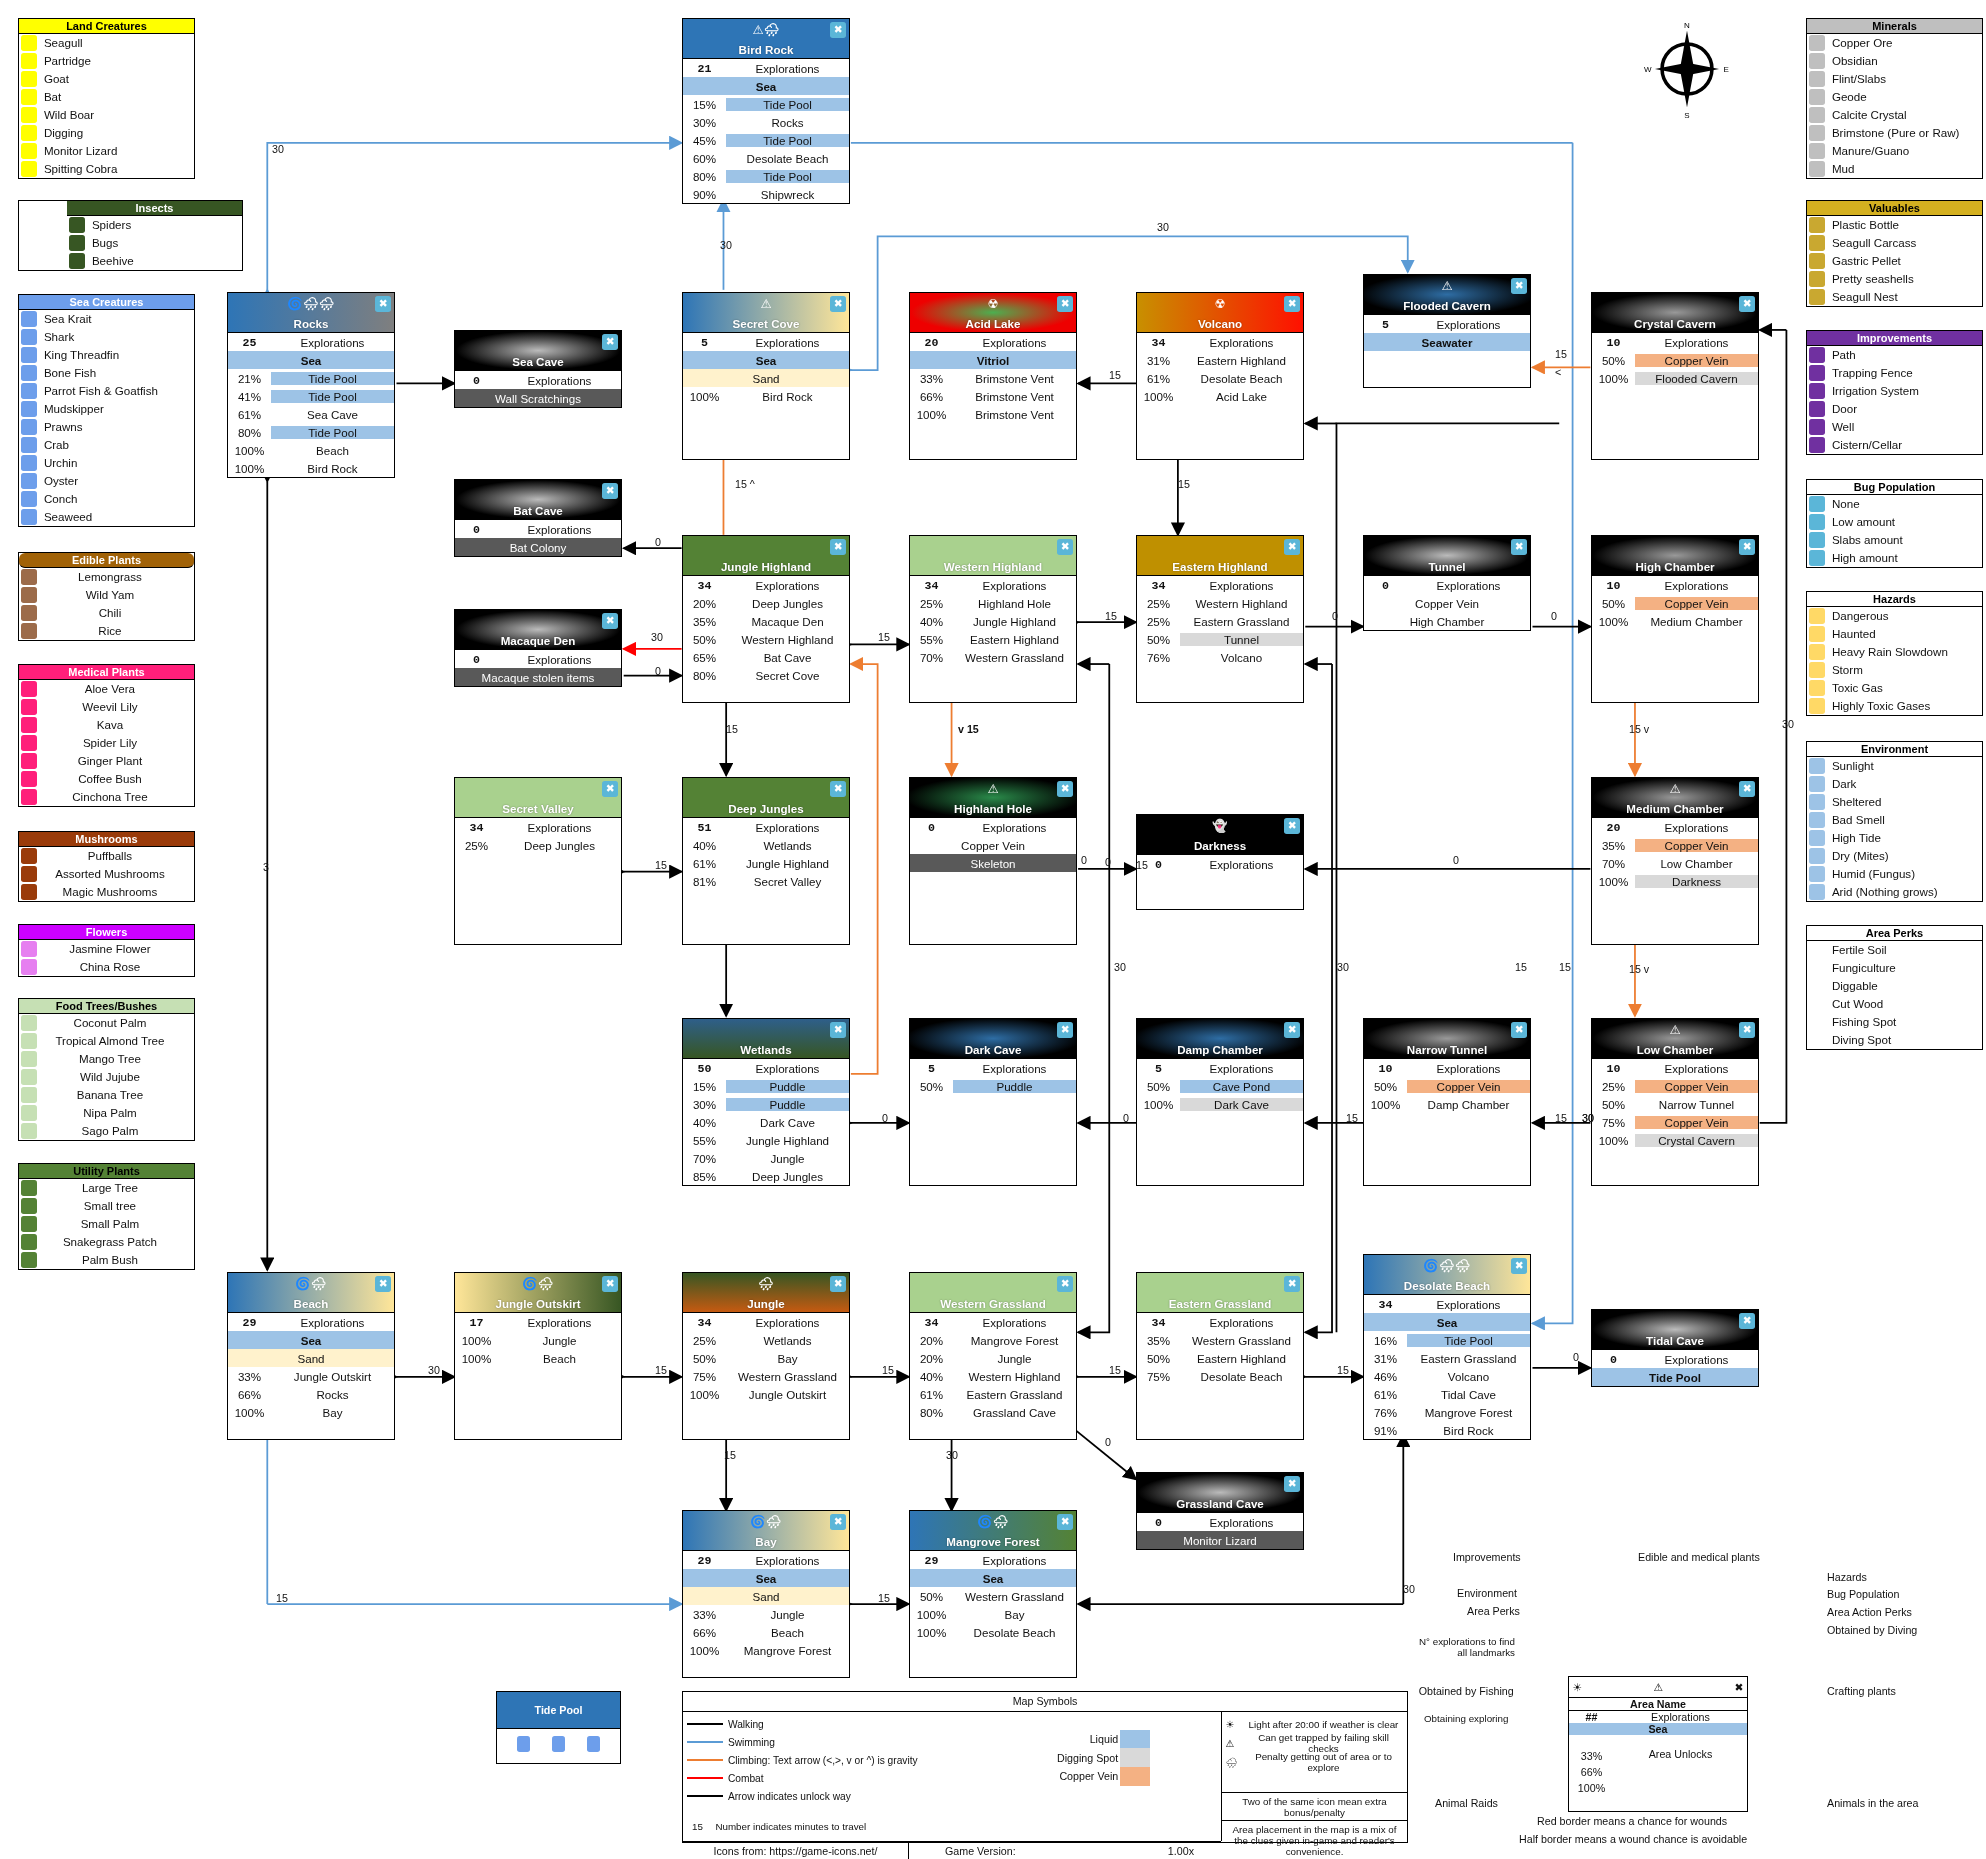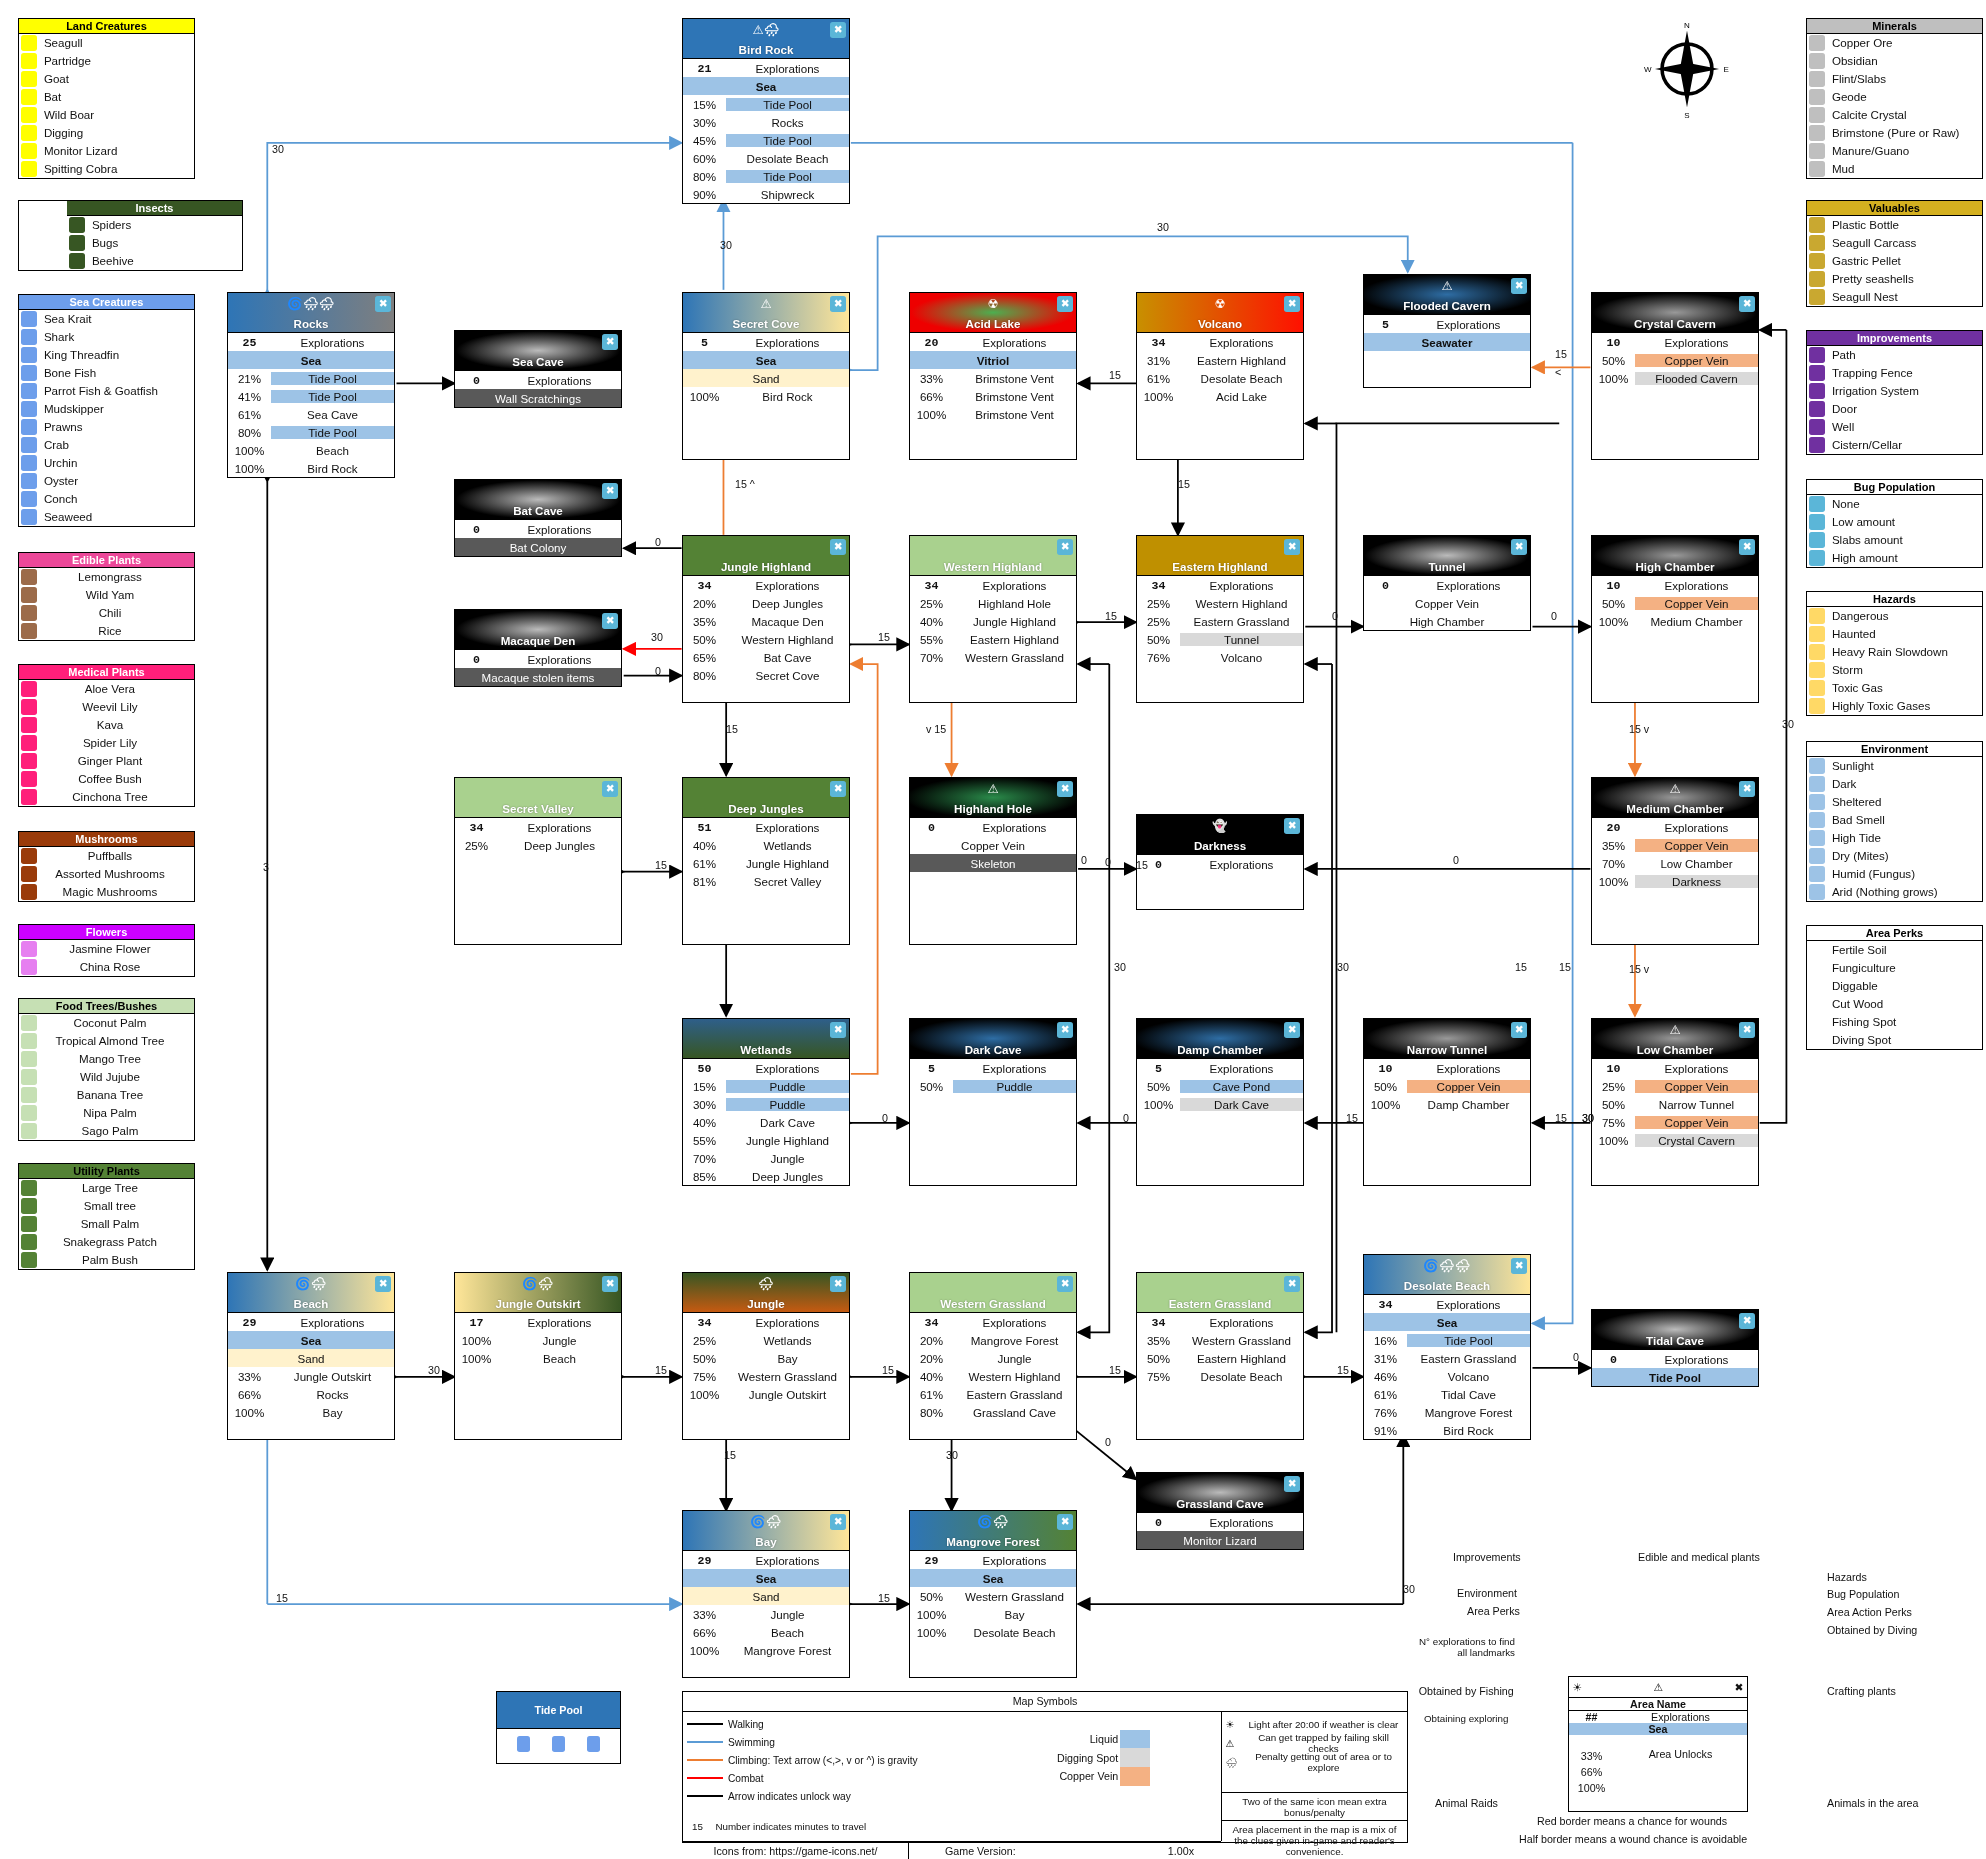--- a/index.html
+++ b/index.html
@@ -204,21 +204,21 @@
     <div class="li">
       <span class="ic" style="background: rgb(109, 158, 235);"></span>
       <span class="lt">Conch</span>
     </div>
     <div class="li">
       <span class="ic" style="background: rgb(109, 158, 235);"></span>
       <span class="lt">Seaweed</span>
     </div>
   </div>
 <div class="legend center" style="left:18px;top:552px;">
-    <div class="lh" style="background: #ec4899; color: rgb(255, 255, 255);">Edible Plants</div>
+    <div class="lh" style="background: #a16207; color: rgb(255, 255, 255); border-radius: 6px;">Edible Plants</div>
     <div class="li">
       <span class="ic" style="background: rgb(156, 107, 74);"></span>
       <span class="lt">Lemongrass</span>
     </div>
     <div class="li">
       <span class="ic" style="background: rgb(156, 107, 74);"></span>
       <span class="lt">Wild Yam</span>
     </div>
     <div class="li">
       <span class="ic" style="background: rgb(156, 107, 74);"></span>
@@ -1491,21 +1491,21 @@
     <span class="edge-label" style="left: 655px; top: 536px;">0</span>
     <span class="edge-label" style="left: 651px; top: 631px;">30</span>
     <span class="edge-label" style="left: 655px; top: 665px;">0</span>
     <span class="edge-label" style="left: 878px; top: 631px;">15</span>
     <span class="edge-label" style="left: 1105px; top: 610px;">15</span>
     <span class="edge-label" style="left: 1332px; top: 610px;">0</span>
     <span class="edge-label" style="left: 1551px; top: 610px;">0</span>
     <span class="edge-label" style="left: 1178px; top: 478px;">15</span>
     <span class="edge-label" style="left: 726px; top: 723px;">15</span>
     <span class="edge-label" style="left: 655px; top: 859px;">15</span>
-    <span class="edge-label" style="left: 926px; top: 723px;">v 15</span>
+    <span class="edge-label" style="left: 958px; top: 723px; font-weight: bold;">v 15</span>
     <span class="edge-label" style="left: 1629px; top: 723px;">15 v</span>
     <span class="edge-label" style="left: 1629px; top: 963px;">15 v</span>
     <span class="edge-label" style="left: 1081px; top: 854px;">0</span>
     <span class="edge-label" style="left: 1453px; top: 854px;">0</span>
     <span class="edge-label" style="left: 1136px; top: 859px;">15</span>
     <span class="edge-label" style="left: 1555px; top: 1112px;">15</span>
     <span class="edge-label" style="left: 882px; top: 1112px;">0</span>
     <span class="edge-label" style="left: 1123px; top: 1112px;">0</span>
     <span class="edge-label" style="left: 1346px; top: 1112px;">15</span>
     <span class="edge-label" style="left: 1582px; top: 1112px;">30</span>

